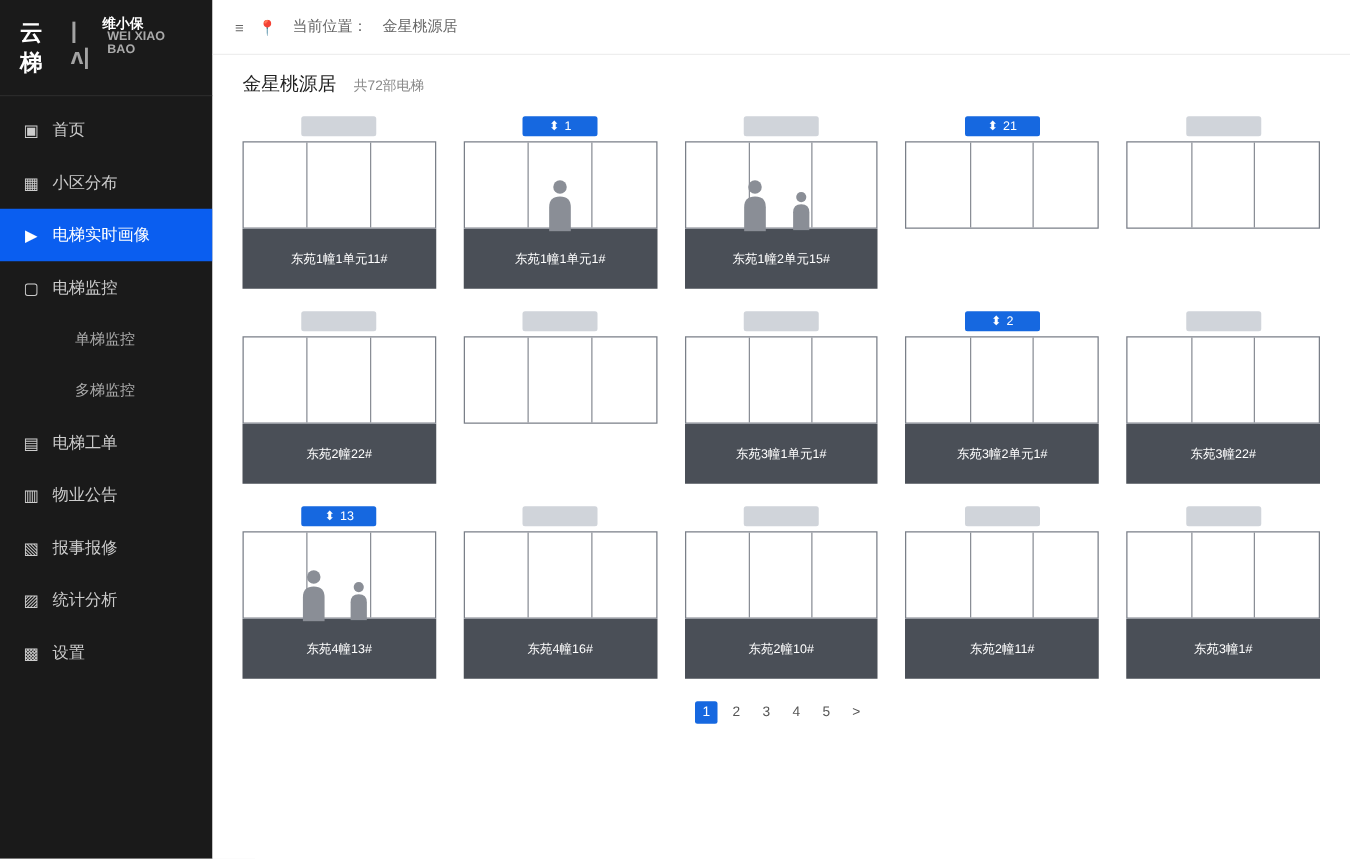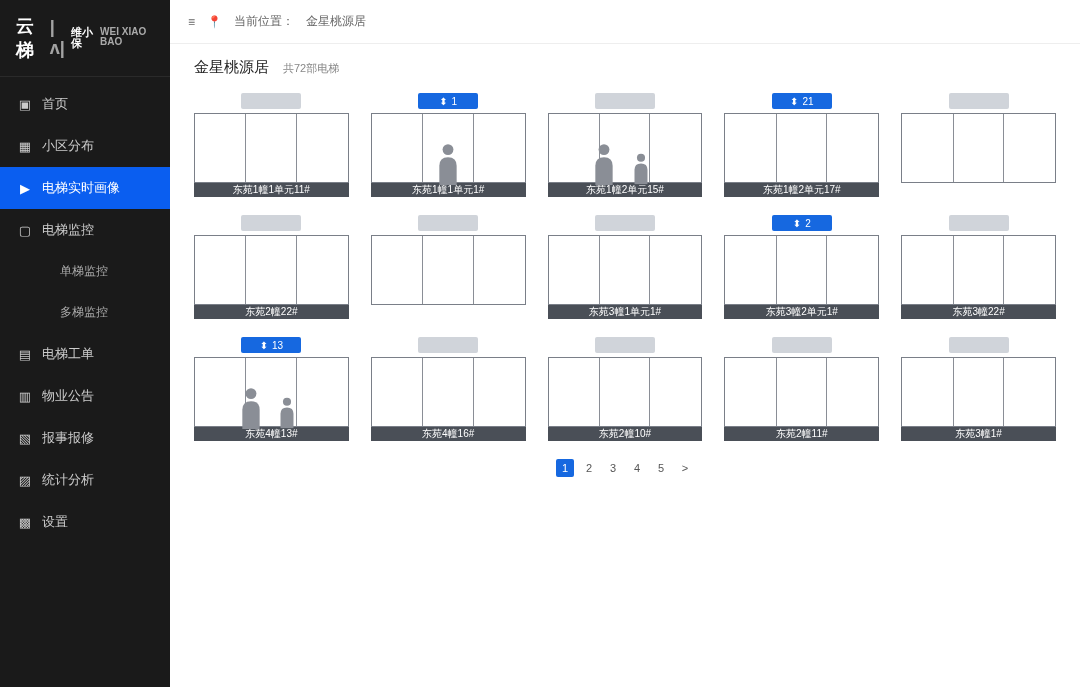--- a/index.html
+++ b/index.html
@@ -19,21 +19,21 @@
     width: 170px;
     background: #1a1a1a;
     color: #e5e5e5;
     display: flex;
     flex-direction: column;
     flex-shrink: 0;
   }
   .logo {
     padding: 14px 16px;
     display: flex;
-    align-items: center;
+    align-items: flex-start;
     gap: 6px;
     font-size: 18px;
     font-weight: 600;
     color: #fff;
     border-bottom: 1px solid #2a2a2a;
   }
   .logo-sub {
     font-size: 10px;
     color: #aaa;
     margin-left: 4px;
@@ -136,21 +136,21 @@
     position:absolute;
     bottom:0;
     width:26px; height:40px;
   }
   .elev-label {
     width: 100%;
     background:#4a4f57;
     color:#fff;
     font-size: 10px;
     text-align:center;
-    padding: 0 2px;
+    padding: 17px 2px;
   }
   .pagination {
     display:flex;
     justify-content:center;
     gap:6px;
     margin-top: 18px;
     font-size: 11px;
     color:#555;
   }
   .pagination span {
@@ -167,21 +167,21 @@
 </style>
 </head>
 <body>
 
 <div class="app">
 
   <aside class="sidebar">
     <div class="logo">
       <span>云梯</span>
       <span style="opacity:.6">|ᴧ|</span>
-      <span style="display:flex;flex-direction:row;line-height:1">
+      <span style="display:flex;flex-direction:column;line-height:1">
         <span style="font-size:11px">维小保</span>
         <span class="logo-sub">WEI XIAO BAO</span>
       </span>
     </div>
     <ul class="nav" id="nav">
         <li class="nav-item">
           <span class="nav-icon">▣</span>
                   <span>首页</span>
         </li>
         <li class="nav-item">
@@ -281,21 +281,20 @@
     <div class="elev-label">东苑1幢2单元15#</div>
           </div>
           <div class="elev">
     <div class="elev-badge on">
       <span>⬍</span>
       <span>21</span>
     </div>
     <div class="elev-door">
       
     </div>
-    <div class="elev-label">东苑1幢2单元17#</div>
           </div>
           <div class="elev">
     <div class="elev-badge ">
 
       <span>&nbsp;</span>
     </div>
     <div class="elev-door">
       
     </div>
           </div>

